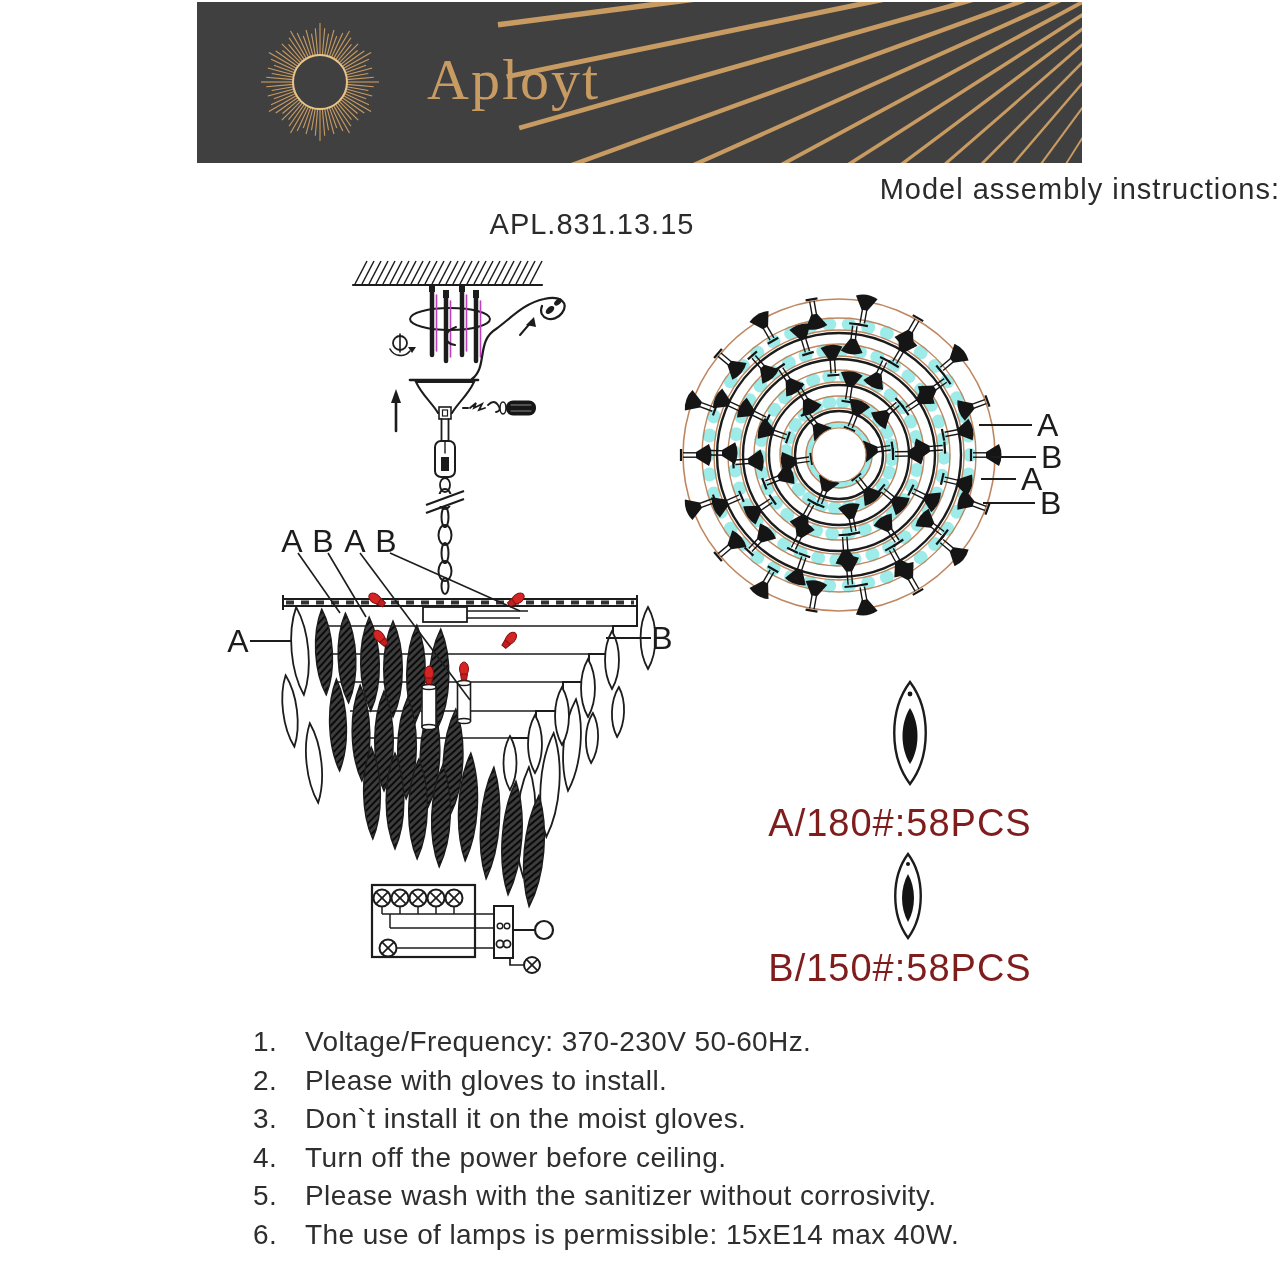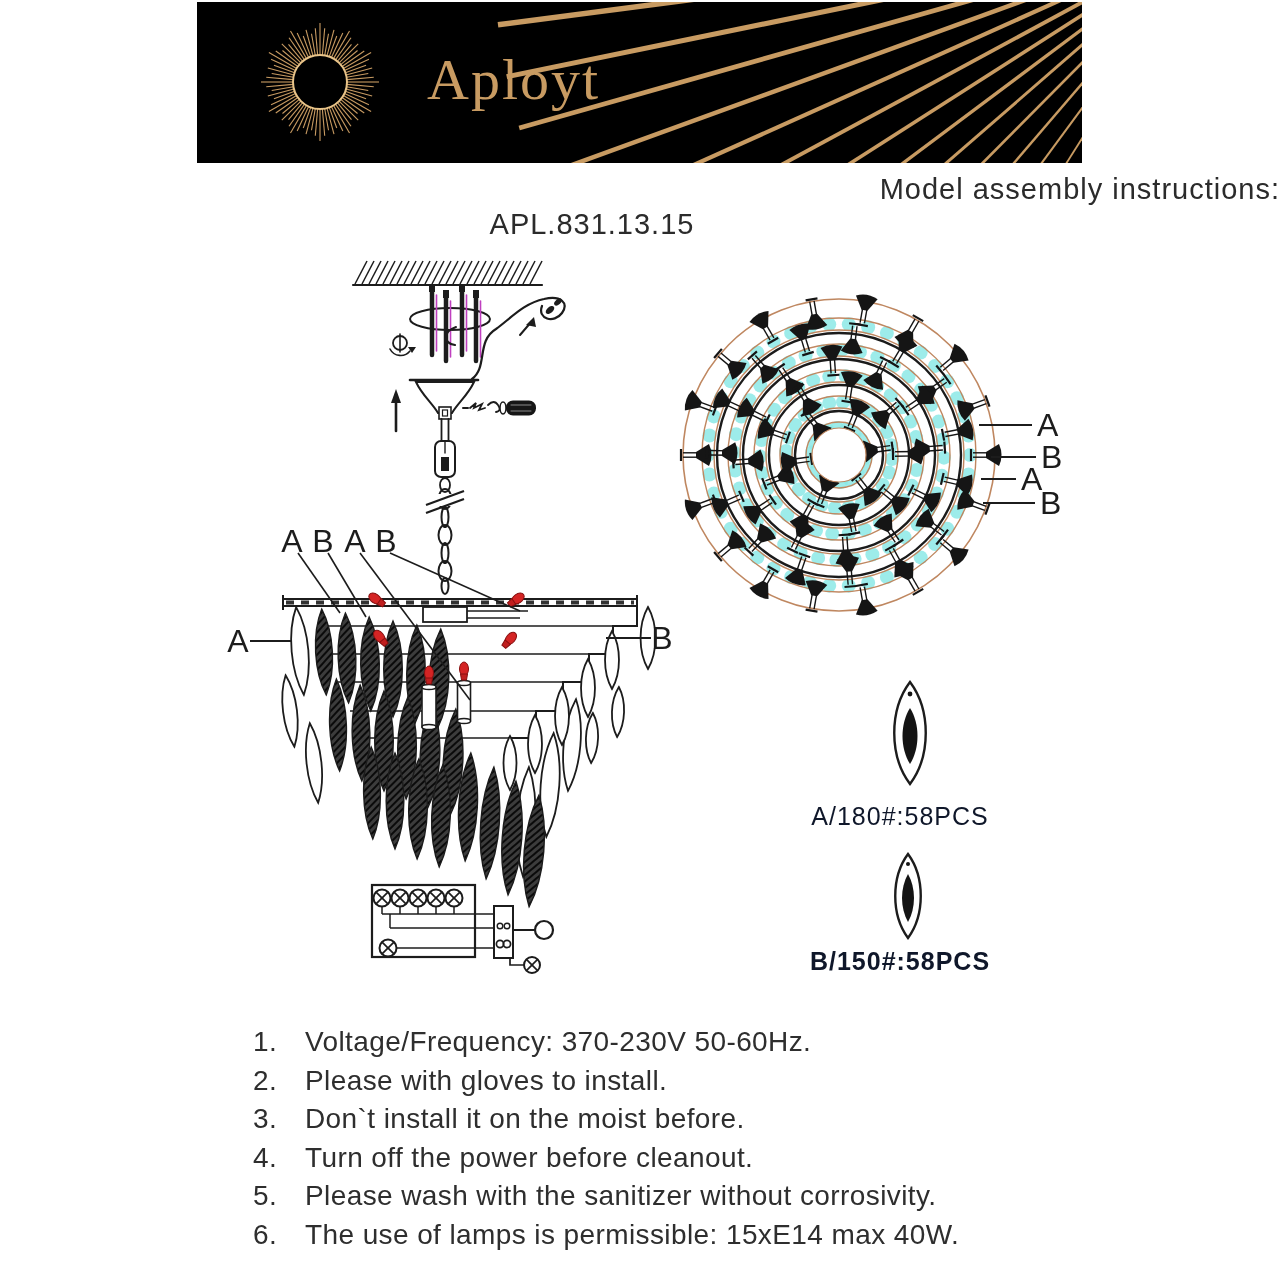--- a/index.html
+++ b/index.html
@@ -1,34 +1,34 @@
 <!DOCTYPE html>
 <html><head>
 <meta charset="utf-8">
 <style>
   html,body{margin:0;padding:0;}
   body{width:1280px;height:1280px;position:relative;background:#ffffff;overflow:hidden;
        font-family:"Liberation Sans", sans-serif;}
-  .banner{position:absolute;left:197px;top:2px;width:885px;height:161px;background:#000000;overflow:hidden;}
+  .banner{position:absolute;left:197px;top:2px;width:885px;height:161px;background:#404040;overflow:hidden;}
   .banner svg{position:absolute;left:0;top:0;}
   .brand{position:absolute;left:230px;top:44px;font-family:"Liberation Serif", serif;
          font-size:58px;font-weight:400;letter-spacing:2px;color:#c89b62;}
   .title1{position:absolute;left:0;top:173px;width:1280px;text-align:right;
           font-size:29px;letter-spacing:1px;color:#2b2b2b;}
   .title2{position:absolute;left:0;top:208px;width:1184px;text-align:center;
           font-size:29px;letter-spacing:1px;color:#2b2b2b;}
   svg.diagram{position:absolute;}
   #sideview{left:220px;top:255px;}
   #topview{left:668px;top:283px;}
   #parts{left:780px;top:652px;}
   #wiring{left:360px;top:868px;}
   .part-label{position:absolute;left:765px;width:270px;text-align:center;
-              font-size:25px;font-weight:500;letter-spacing:1px;color:#0f172a;}
+              font-size:38px;font-weight:500;letter-spacing:1px;color:#7f1d1d;}
   #plA{top:802px;}
-  #plB{top:947px;font-weight:bold;}
+  #plB{top:947px;}
   .dlabel{font-family:"Liberation Sans", sans-serif;font-size:32px;font-weight:500;fill:#1c1c1c;}
   #instructions{position:absolute;left:253px;top:1023px;width:830px;}
   .instr-row{display:grid;grid-template-columns:36px 1fr;column-gap:16px;
              font-size:28px;line-height:38.5px;color:#2e2e2e;letter-spacing:0.4px;}
   .instr-num{text-align:left;}
 </style>
 </head>
 <body>
 
 <div>
@@ -969,25 +969,25 @@
       <div class="instr-row">
         <span class="instr-num">1.</span>
         <span class="instr-text">Voltage/Frequency: 370-230V 50-60Hz.</span>
       </div>
       <div class="instr-row">
         <span class="instr-num">2.</span>
         <span class="instr-text">Please with gloves to install.</span>
       </div>
       <div class="instr-row">
         <span class="instr-num">3.</span>
-        <span class="instr-text">Don`t install it on the moist before.</span>
+        <span class="instr-text">Don`t install it on the moist gloves.</span>
       </div>
       <div class="instr-row">
         <span class="instr-num">4.</span>
-        <span class="instr-text">Turn off the power before cleanout.</span>
+        <span class="instr-text">Turn off the power before ceiling.</span>
       </div>
       <div class="instr-row">
         <span class="instr-num">5.</span>
         <span class="instr-text">Please wash with the sanitizer without corrosivity.</span>
       </div>
       <div class="instr-row">
         <span class="instr-num">6.</span>
         <span class="instr-text">The use of lamps is permissible: 15xE14 max 40W.</span>
       </div>
     </div>

